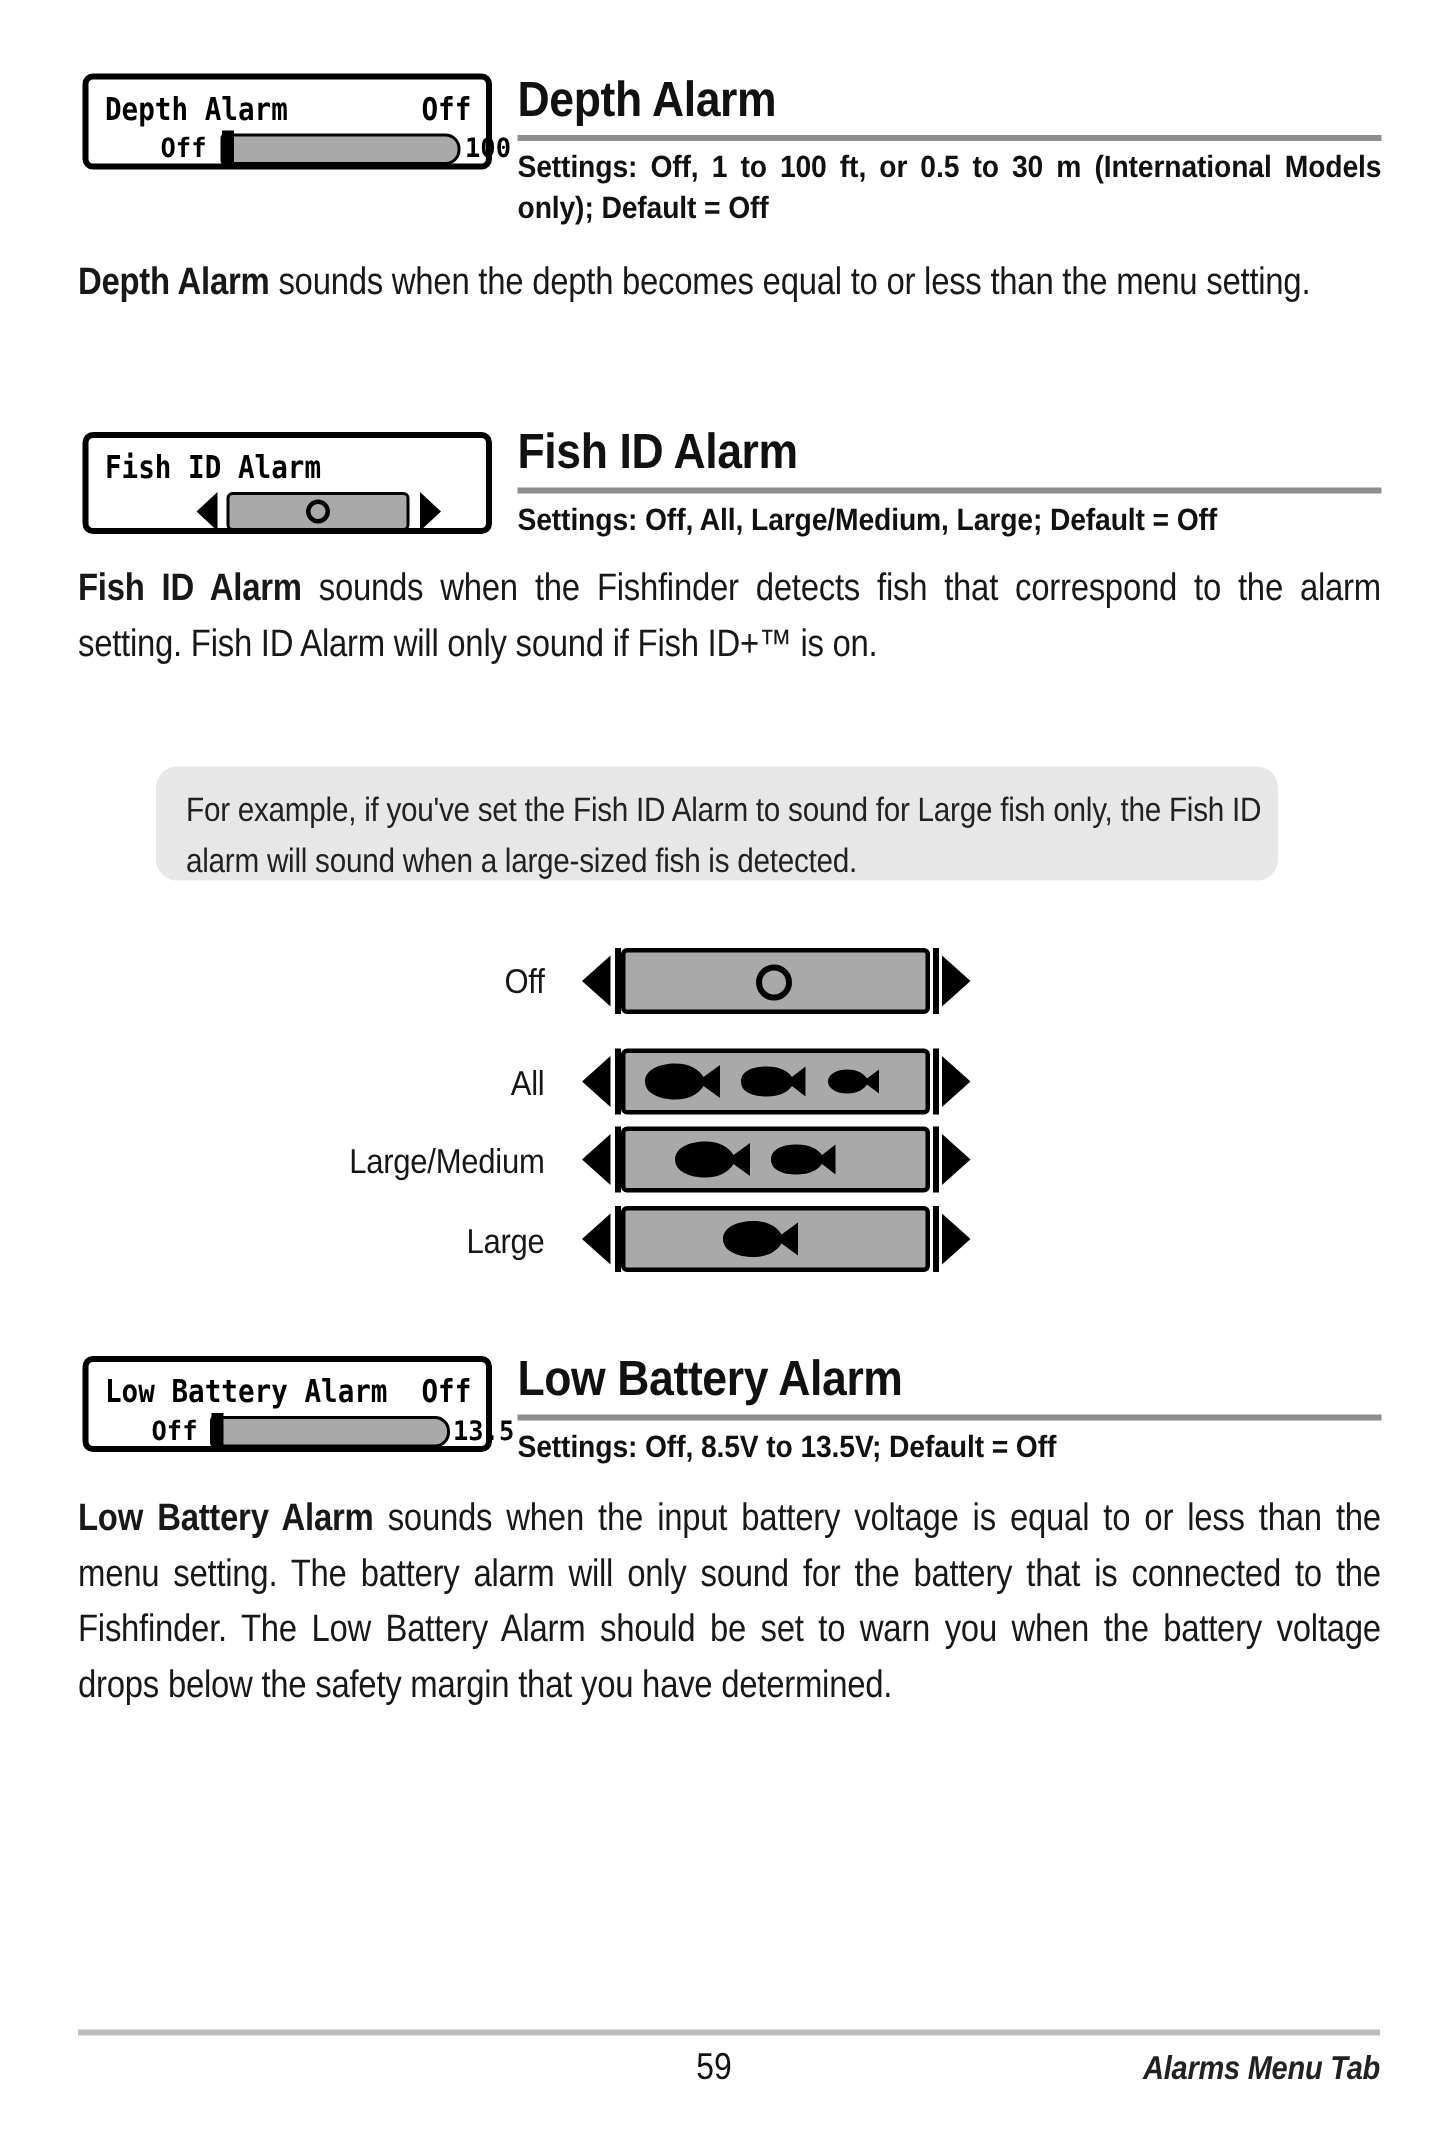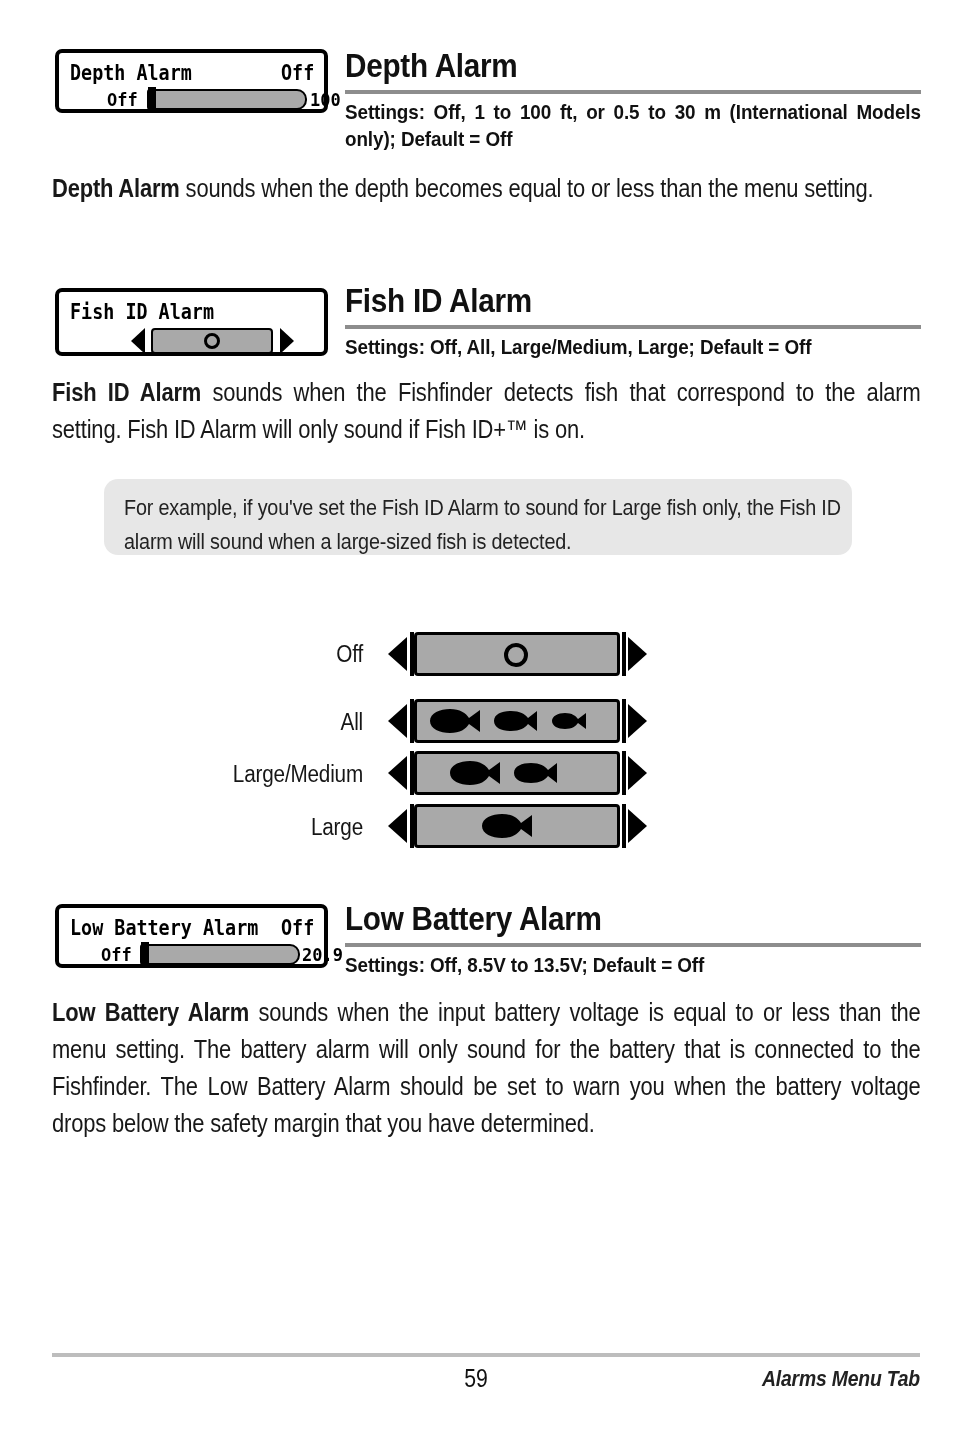--- a/index.html
+++ b/index.html
@@ -67,20 +67,21 @@
     height: 4px;
     background: #8d8d8d;
   }
 
   
   .callout {
     position: absolute;
     background: #e7e7e7;
     border-radius: 14px;
     box-sizing: border-box;
+    margin-top: 32px;
   }
   .callout .ctext {
     position: absolute;
     font-size: 22.5px;
     line-height: 34px;
     color: #222222;
     letter-spacing: -0.2px;
     transform: scaleX(0.88);
     transform-origin: left top;
   }
@@ -332,21 +333,21 @@
     </div>
   </div>
 
   <div class="lcd" style="left:55px; top:904px; width:273px; height:64px;">
     <span class="lcd-title" style="left:11px; top:7px;">Low Battery Alarm</span>
     <span class="lcd-value" style="left:222px; top:7px;">Off</span>
 
     <span class="lcd-minlabel" style="left:42px; top:36px;">Off</span>
     <div class="slider-track" style="left:81px; top:36px; width:160px; height:21px;"></div>
     <div class="slider-thumb" style="left:82px; top:34px; width:8px; height:25px;"></div>
-    <span class="lcd-maxlabel" style="left:243px; top:36px;">20.9</span>
+    <span class="lcd-maxlabel" style="left:243px; top:36px;">13.5</span>
   </div>
 
   <div class="heading" style="left:345px; top:901px;">Low Battery Alarm</div>
   <div class="hrule" style="left:345px; top:943px; width:576px;"></div>
   <div class="settings-line" style="left:345px; top:951px; width:626px; text-align:left;">Settings: Off, 8.5V to 13.5V; Default = Off</div>
 
   <div class="body-text" style="left:52px; top:994px; width:1010px;">
     <b>Low Battery Alarm</b><span> sounds when the input battery voltage is equal to or less than the menu setting. The battery alarm will only sound for the battery that is connected to the Fishfinder. The Low Battery Alarm should be set to warn you when the battery voltage drops below the safety margin that you have determined.</span>
   </div>
 

